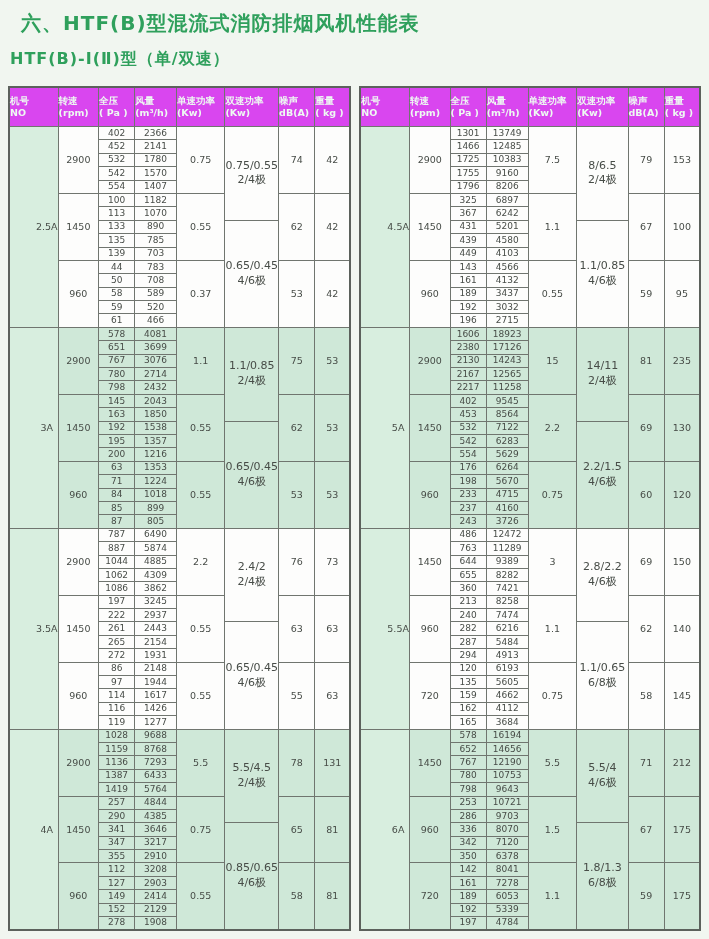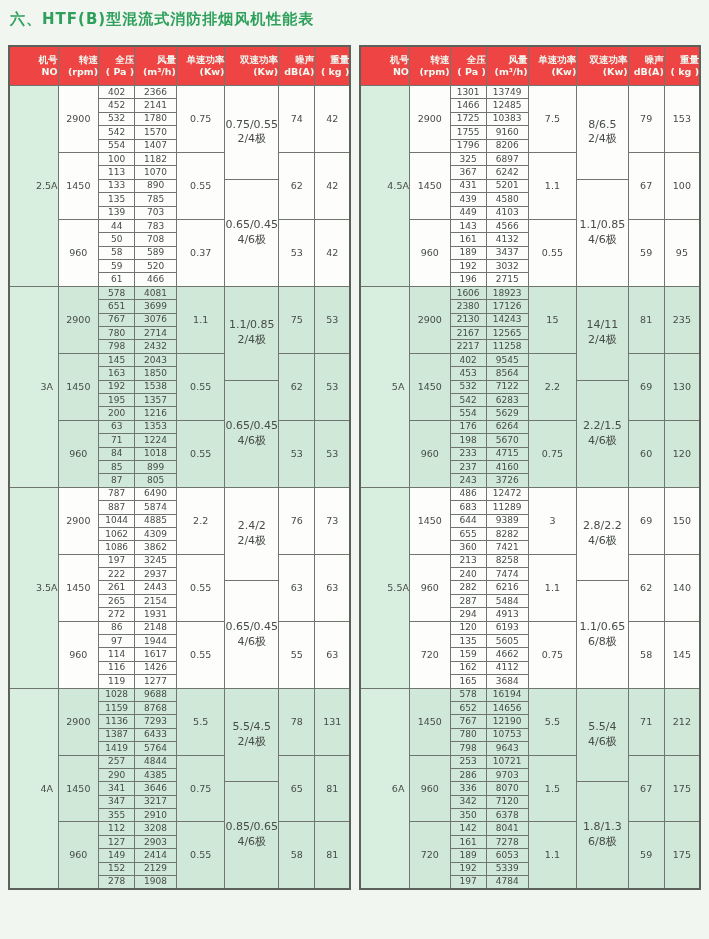--- a/index.html
+++ b/index.html
@@ -4,53 +4,54 @@
 <style>
   html,body { margin:0; padding:0; }
   body {
     width:709px; height:939px;
     background:#f1f6f0;
     font-family:"DejaVu Sans", sans-serif;
     overflow:hidden;
   }
   .page { padding:8px 8px 0 8px; }
   .title {
-    color:#2fa05c; font-size:15px; font-weight:bold;
-    margin:2px 0 0 2px; letter-spacing:1px;
+    color:#2fa05c; font-size:20px; font-weight:bold;
+    margin:2px 0 0 13px; letter-spacing:1px;
   }
   .subtitle {
     color:#2fa05c; font-size:16px; font-weight:bold;
     margin:12px 0 0 2px; letter-spacing:1px;
   }
   .tables { display:flex; gap:8px; margin-top:16px; }
   table {
     border-collapse:collapse; table-layout:fixed;
     background:#fdfdfc; border:2px solid #5c615c;
   }
   th, td { border:1px solid #70756f; padding:0; vertical-align:middle; }
   thead th {
-    background:#ef4444; color:#eefaf2;
+    background:#d946ef; color:#eefaf2;
     font-weight:bold; font-size:9.5px; line-height:1.25; height:38px;
-    text-align:right;
+    text-align:left;
   }
   td {
     font-size:9px; color:#474c47; text-align:center; line-height:1;
   }
   tbody tr { height:13.4px; }
   tr.tint { background:#cfe8d8; }
   td.model { background:#d8eedf; font-size:9.5px;padding-left:26px; }
   td.rpm, td.power, td.noise, td.weight { font-size:9.5px; }
   td.dual { font-size:11px; }
   td.dual div { line-height:1.35; }
 </style>
 </head>
 <body>
 
 <div class="page">
   <div class="title">六、HTF(B)型混流式消防排烟风机性能表</div>
+  <div class="subtitle">HTF(B)-Ⅰ(Ⅱ)型（单/双速）</div>
   <div class="tables">
     <div id="table-left">
         <table>
           <colgroup>
             <col style="width: 43px;">
             <col style="width: 42px;">
             <col style="width: 38px;">
             <col style="width: 43px;">
             <col style="width: 52px;">
             <col style="width: 52px;">
@@ -639,21 +640,21 @@
               <td class="flow">12472</td>
               <td class="power" rowspan="5">3</td>
               <td class="dual" rowspan="7">
                 <div>2.8/2.2</div>
                 <div>4/6极</div>
               </td>
               <td class="noise" rowspan="5">69</td>
               <td class="weight" rowspan="5">150</td>
             </tr>
             <tr>
-              <td class="pa">683</td>
+              <td class="pa">763</td>
               <td class="flow">11289</td>
             </tr>
             <tr>
               <td class="pa">644</td>
               <td class="flow">9389</td>
             </tr>
             <tr>
               <td class="pa">655</td>
               <td class="flow">8282</td>
             </tr>

